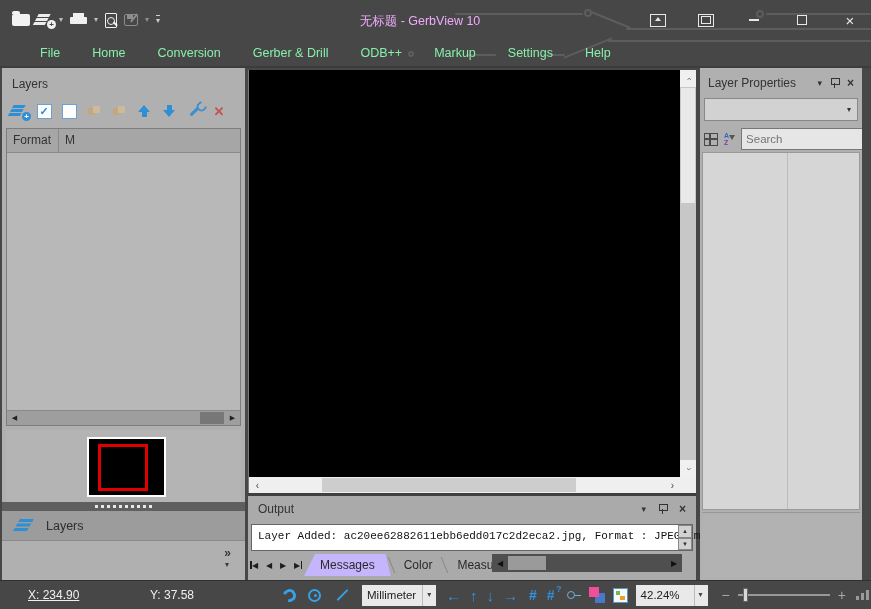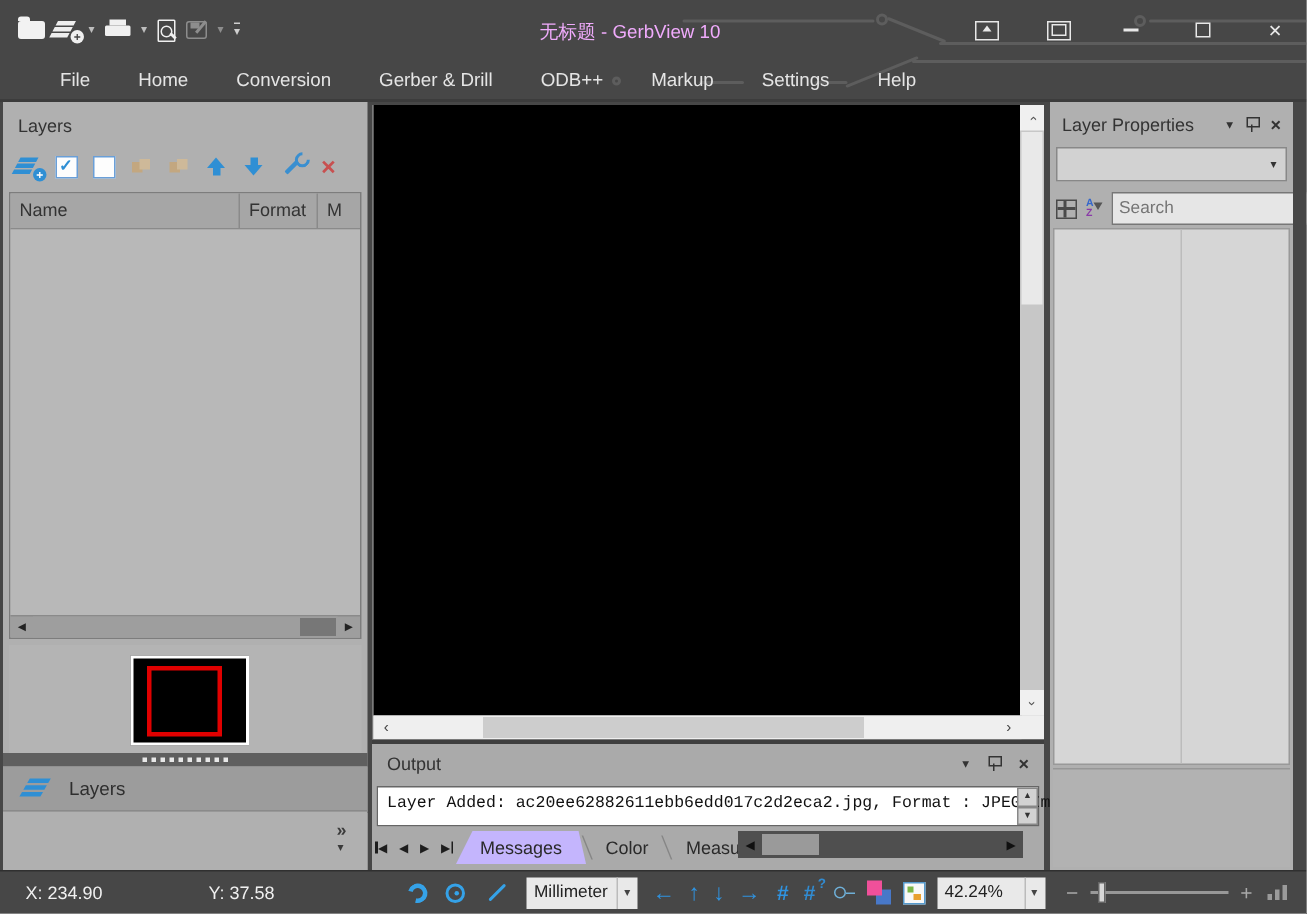--- a/index.html
+++ b/index.html
@@ -40,21 +40,21 @@
       border-left:3px solid transparent; border-right:3px solid transparent; border-bottom:4px solid #e8e8e8; }
   .boxin-shape { width:16px; height:13px; border:1.5px solid #e8e8e8; position:relative; }
   .boxin-shape::before { content:""; position:absolute; left:2px; top:1px; width:8px; height:6px; border:1.5px solid #e8e8e8; }
   .min-shape { width:10px; height:2px; background:#e8e8e8; }
   .max-shape { width:10px; height:10px; border:1.5px solid #e8e8e8; }
   .close-glyph { font-size:15px; line-height:1; color:#e8e8e8; }
 
   
   .menubar { left:0; top:40px; width:871px; height:28px; background:#474747; display:flex; align-items:center;
       padding-left:24px; border-bottom:2px solid #3c3c3c; }
-  .menuitem { color:#e5e5e5; font-size:12.5px; padding:5px 16px; white-space:nowrap; position:relative; z-index:2;text-align:center; }
+  .menuitem { color:#86efac; font-size:12.5px; padding:5px 16px; white-space:nowrap; position:relative; z-index:2;text-align:center; }
 
   
   .leftdock { left:2px; top:68px; width:243px; height:512px; background:#b0b0b0; }
   .dockcapt { font-size:12px; color:#333; }
   .capticons { display:flex; gap:9px; align-items:center; }
   .ci { color:#333; font-size:9px; line-height:1; }
   .pin-shape { width:7px; height:11px; position:relative; }
   .pin-shape::before { content:""; position:absolute; left:0; top:0; width:7px; height:5px; border:1.5px solid #333; }
   .pin-shape::after { content:""; position:absolute; left:3px; top:5px; width:1.5px; height:5px; background:#333; }
 
@@ -297,21 +297,20 @@
       <span class="tbtn">
           <span class="ic-wrench"></span>
         </span>
       <span class="tbtn">
           <span class="xred">✕</span>
         </span>
     </div>
 
     <div class="listbox abs">
       <div class="lheader">
-        <span class="lh" style="width:153px;">Name</span>
         <span class="lh" style="width:52px;">Format</span>
         <span class="lh" style="width:28px; border-right:none;">M</span>
       </div>
       <div class="lbody"></div>
       <div class="lhscroll">
         <span class="sba">◀</span>
         <span class="lhtrack">
             <span class="lhthumb"></span>
           </span>
         <span class="sba">▶</span>
@@ -434,21 +433,21 @@
     </div>
 
     <div class="propgrid">
       <div class="propdiv"></div>
     </div>
     <div class="propdesc"></div>
   </div>
   <div class="rightedge abs"></div>
 
   <div class="statusbar abs">
-    <span class="sb-item" style="margin-left:17px; width:122px;">X: 234.90</span>
+    <span class="sb-item" style="margin-left:28px; width:122px;text-decoration:underline;">X: 234.90</span>
     <span class="sb-item" style="width:133px;">Y: 37.58</span>
     <span class="magnet-shape"></span>
     <span class="snapc-shape" style="margin-left:12px;"></span>
     <span class="lineseg-shape" style="margin-left:14px;"></span>
     <span class="sb-combo" style="margin-left:12px; width:74px;">
       <span style="flex:1;">Millimeter</span>
       <span class="ddarrow">▾</span>
     </span>
     <span class="barrow" style="margin-left:10px;">←</span>
     <span class="barrow" style="margin-left:9px;">↑</span>

